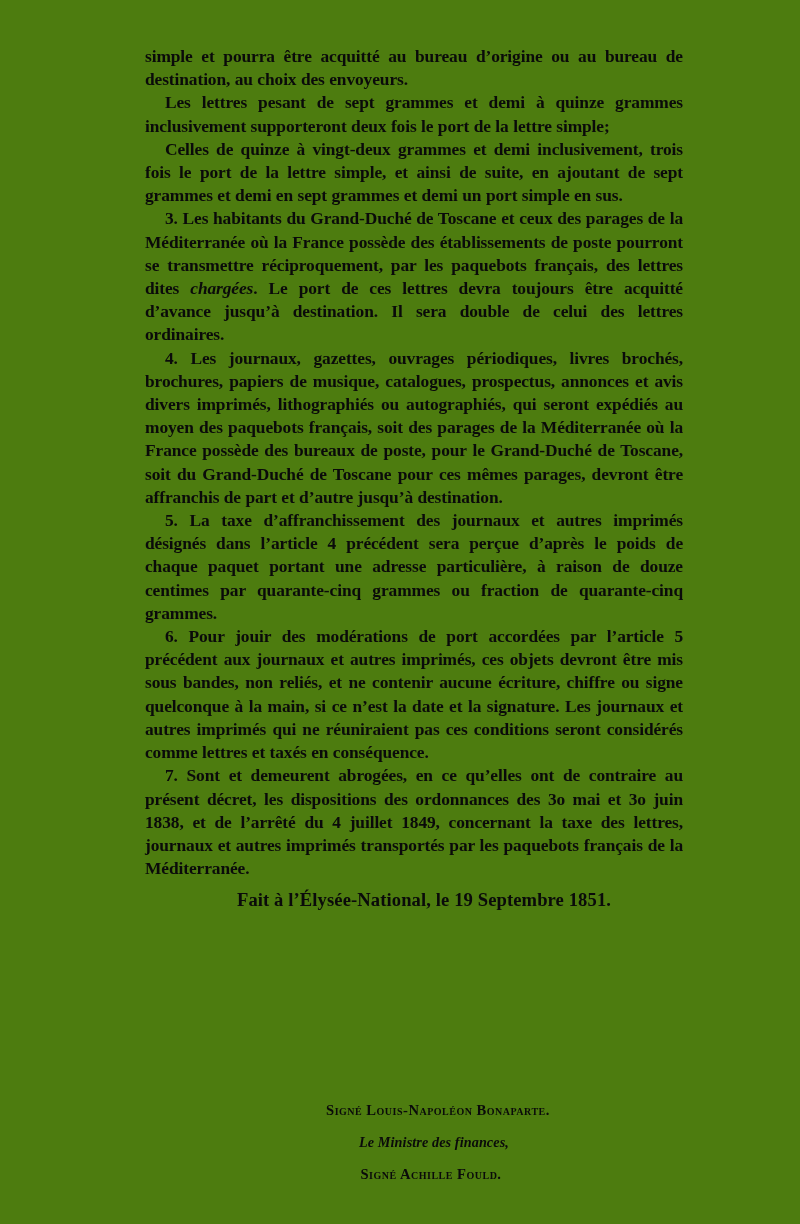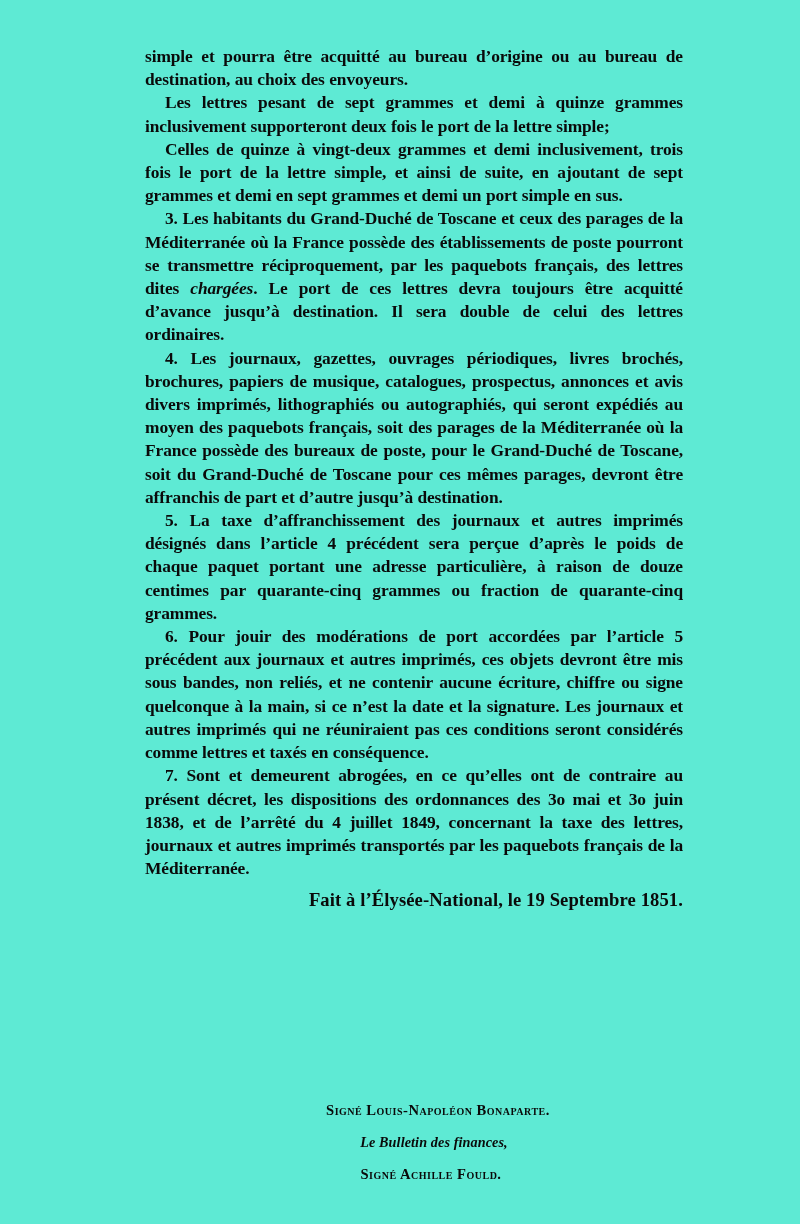--- a/index.html
+++ b/index.html
@@ -14,21 +14,21 @@
     font-family: "Liberation Serif", "DejaVu Serif", serif;
     color: #0a0a0a;
     overflow: hidden;
   }
 
   .page {
     position: absolute;
     left: 0; top: 0;
     width: 800px;
     height: 1224px;
-    background: #5eead4;
+    background: #4d7c0f;
   }
 
   .textblock {
     position: absolute;
     left: 145px;
     top: 45px;
     width: 538px;
   }
 
   
@@ -58,21 +58,21 @@
 
   
   .closing {
     margin: 0;
     margin-top: 7px;
     text-indent: 20px;
     font-size: 18.6px;
     line-height: 26px;
     font-weight: 600;
     letter-spacing: 0.1px;
-    text-align: right;
+    text-align: center;
   }
 
   
   .signatures {
     position: absolute;
     left: 145px;
     top: 1098px;
     width: 538px;
     text-align: center;
   }
@@ -130,17 +130,17 @@
 
     <p class="para indent">7. Sont et demeurent abrogées, en ce qu’elles ont de contraire au présent décret, les dispositions des ordonnances des 3o mai et 3o juin 1838, et de l’arrêté du 4 juillet 1849, concernant la taxe des lettres, journaux et autres imprimés transportés par les paquebots français de la Méditerranée.</p>
 
 
     <p class="closing">Fait à l’Élysée-National, le 19 Septembre 1851.</p>
 
   </div>
 
   <div class="signatures">
     <p class="sig-line sig-1 smallcaps">Signé Louis-Napoléon Bonaparte.</p>
-    <p class="sig-line sig-2">Le Bulletin des finances,</p>
+    <p class="sig-line sig-2">Le Ministre des finances,</p>
     <p class="sig-line sig-3 smallcaps">Signé Achille Fould.</p>
   </div>
 
 </div>
 
 </body></html>

